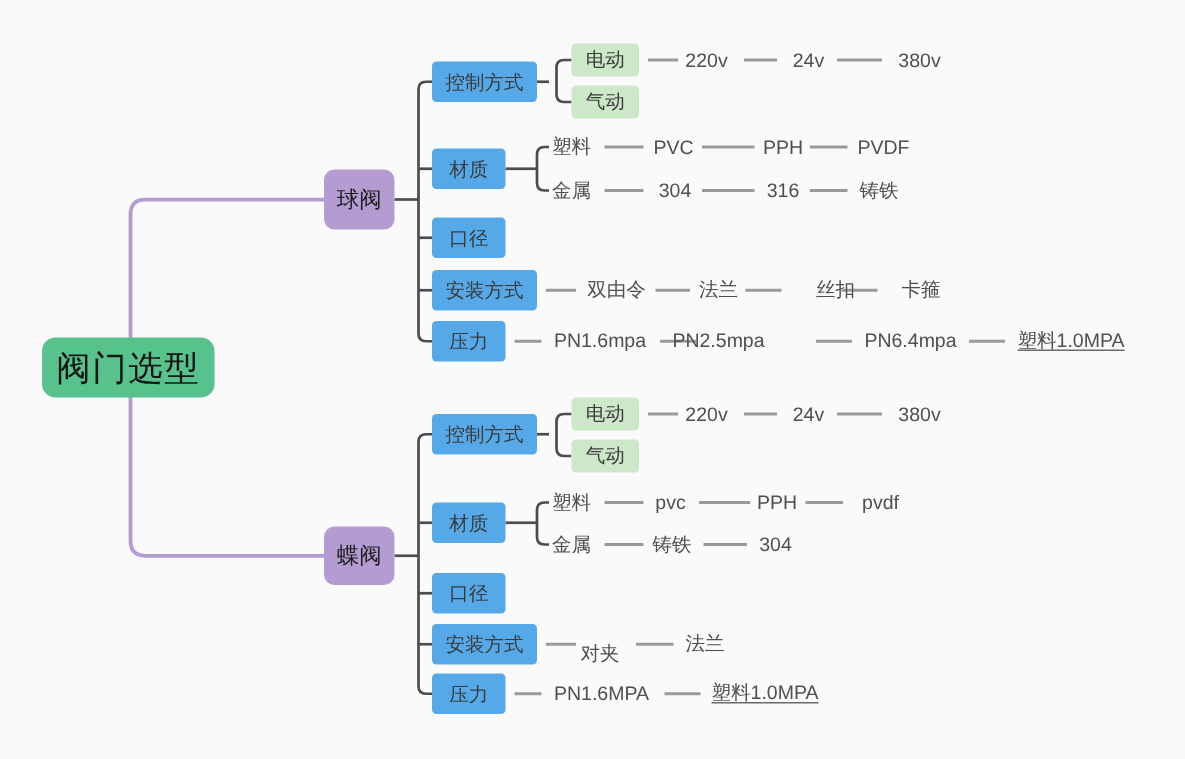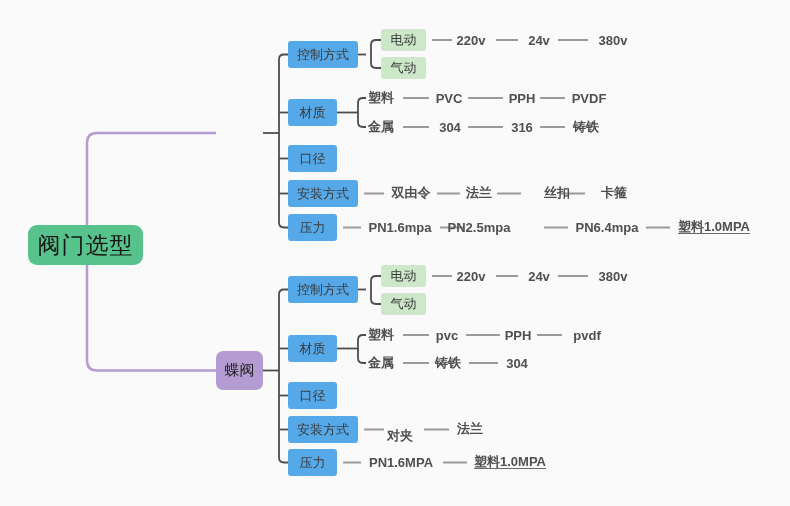--- a/index.html
+++ b/index.html
@@ -14,21 +14,21 @@
   svg.wires{position:absolute;left:0;top:0;}
   .wire-purple{stroke:var(--wire-purple);stroke-width:2.5;fill:none;}
   .wire-dark{stroke:var(--wire-dark);stroke-width:1.8;fill:none;}
   .wire-gray{stroke:var(--wire-gray);stroke-width:2;fill:none;}
   .box{position:absolute;display:flex;align-items:center;justify-content:center;
        font-weight:normal;white-space:nowrap;cursor:default;}
   .root{background:var(--root-green);color:#151515;font-size:23px;border-radius:9px;letter-spacing:1px;}
   .branch{background:var(--branch-purple);color:#1f1f1f;font-size:15px;border-radius:7px;}
   .cat{background:var(--category-blue);color:var(--text-dark);font-size:13px;border-radius:3px;}
   .opt{background:var(--option-green);color:var(--text-dark);font-size:13px;border-radius:3px;}
-  .leaf{position:absolute;transform:translate(-50%,-50%);font-weight:bold;font-size:13px;
+  .leaf{position:absolute;transform:translate(-50%,-50%);font-weight:normal;font-size:13px;
         color:var(--text-gray);white-space:nowrap;cursor:default;}
   .leaf.u{text-decoration:underline;text-decoration-color:#6a6a6a;text-underline-offset:2px;}
 </style>
 </head>
 <body>
 
 <div class="canvas">
 
   <svg class="wires" width="790" height="506">
 
@@ -85,20 +85,21 @@
         <path class="wire-gray" d="M469,363 L498,363"></path>
       <path class="wire-gray" d="M364,429.5 L384,429.5"></path>
         <path class="wire-gray" d="M424,429.5 L449,429.5"></path>
       <path class="wire-gray" d="M343,462.5 L361,462.5"></path>
         <path class="wire-gray" d="M443,462.5 L467,462.5"></path>
     </g>
   </svg>
 
   <div class="box root" style="left:28px;top:225px;width:115px;height:40px">阀门选型</div>
 
+  <div class="box branch" style="left:216px;top:113px;width:47px;height:40px">球阀</div>
 
   <div class="box cat" style="left:288px;top:41px;width:70px;height:27px">控制方式</div>
   <div class="box opt" style="left:381px;top:29px;width:45px;height:22px">电动</div>
   <div class="box opt" style="left:381px;top:57px;width:45px;height:22px">气动</div>
   <div class="leaf" style="left:471px;top:40px">220v</div>
   <div class="leaf" style="left:539px;top:40px">24v</div>
   <div class="leaf" style="left:613px;top:40px">380v</div>
 
   <div class="box cat" style="left:288px;top:99px;width:49px;height:27px">材质</div>
   <div class="leaf" style="left:381px;top:98px">塑料</div>

